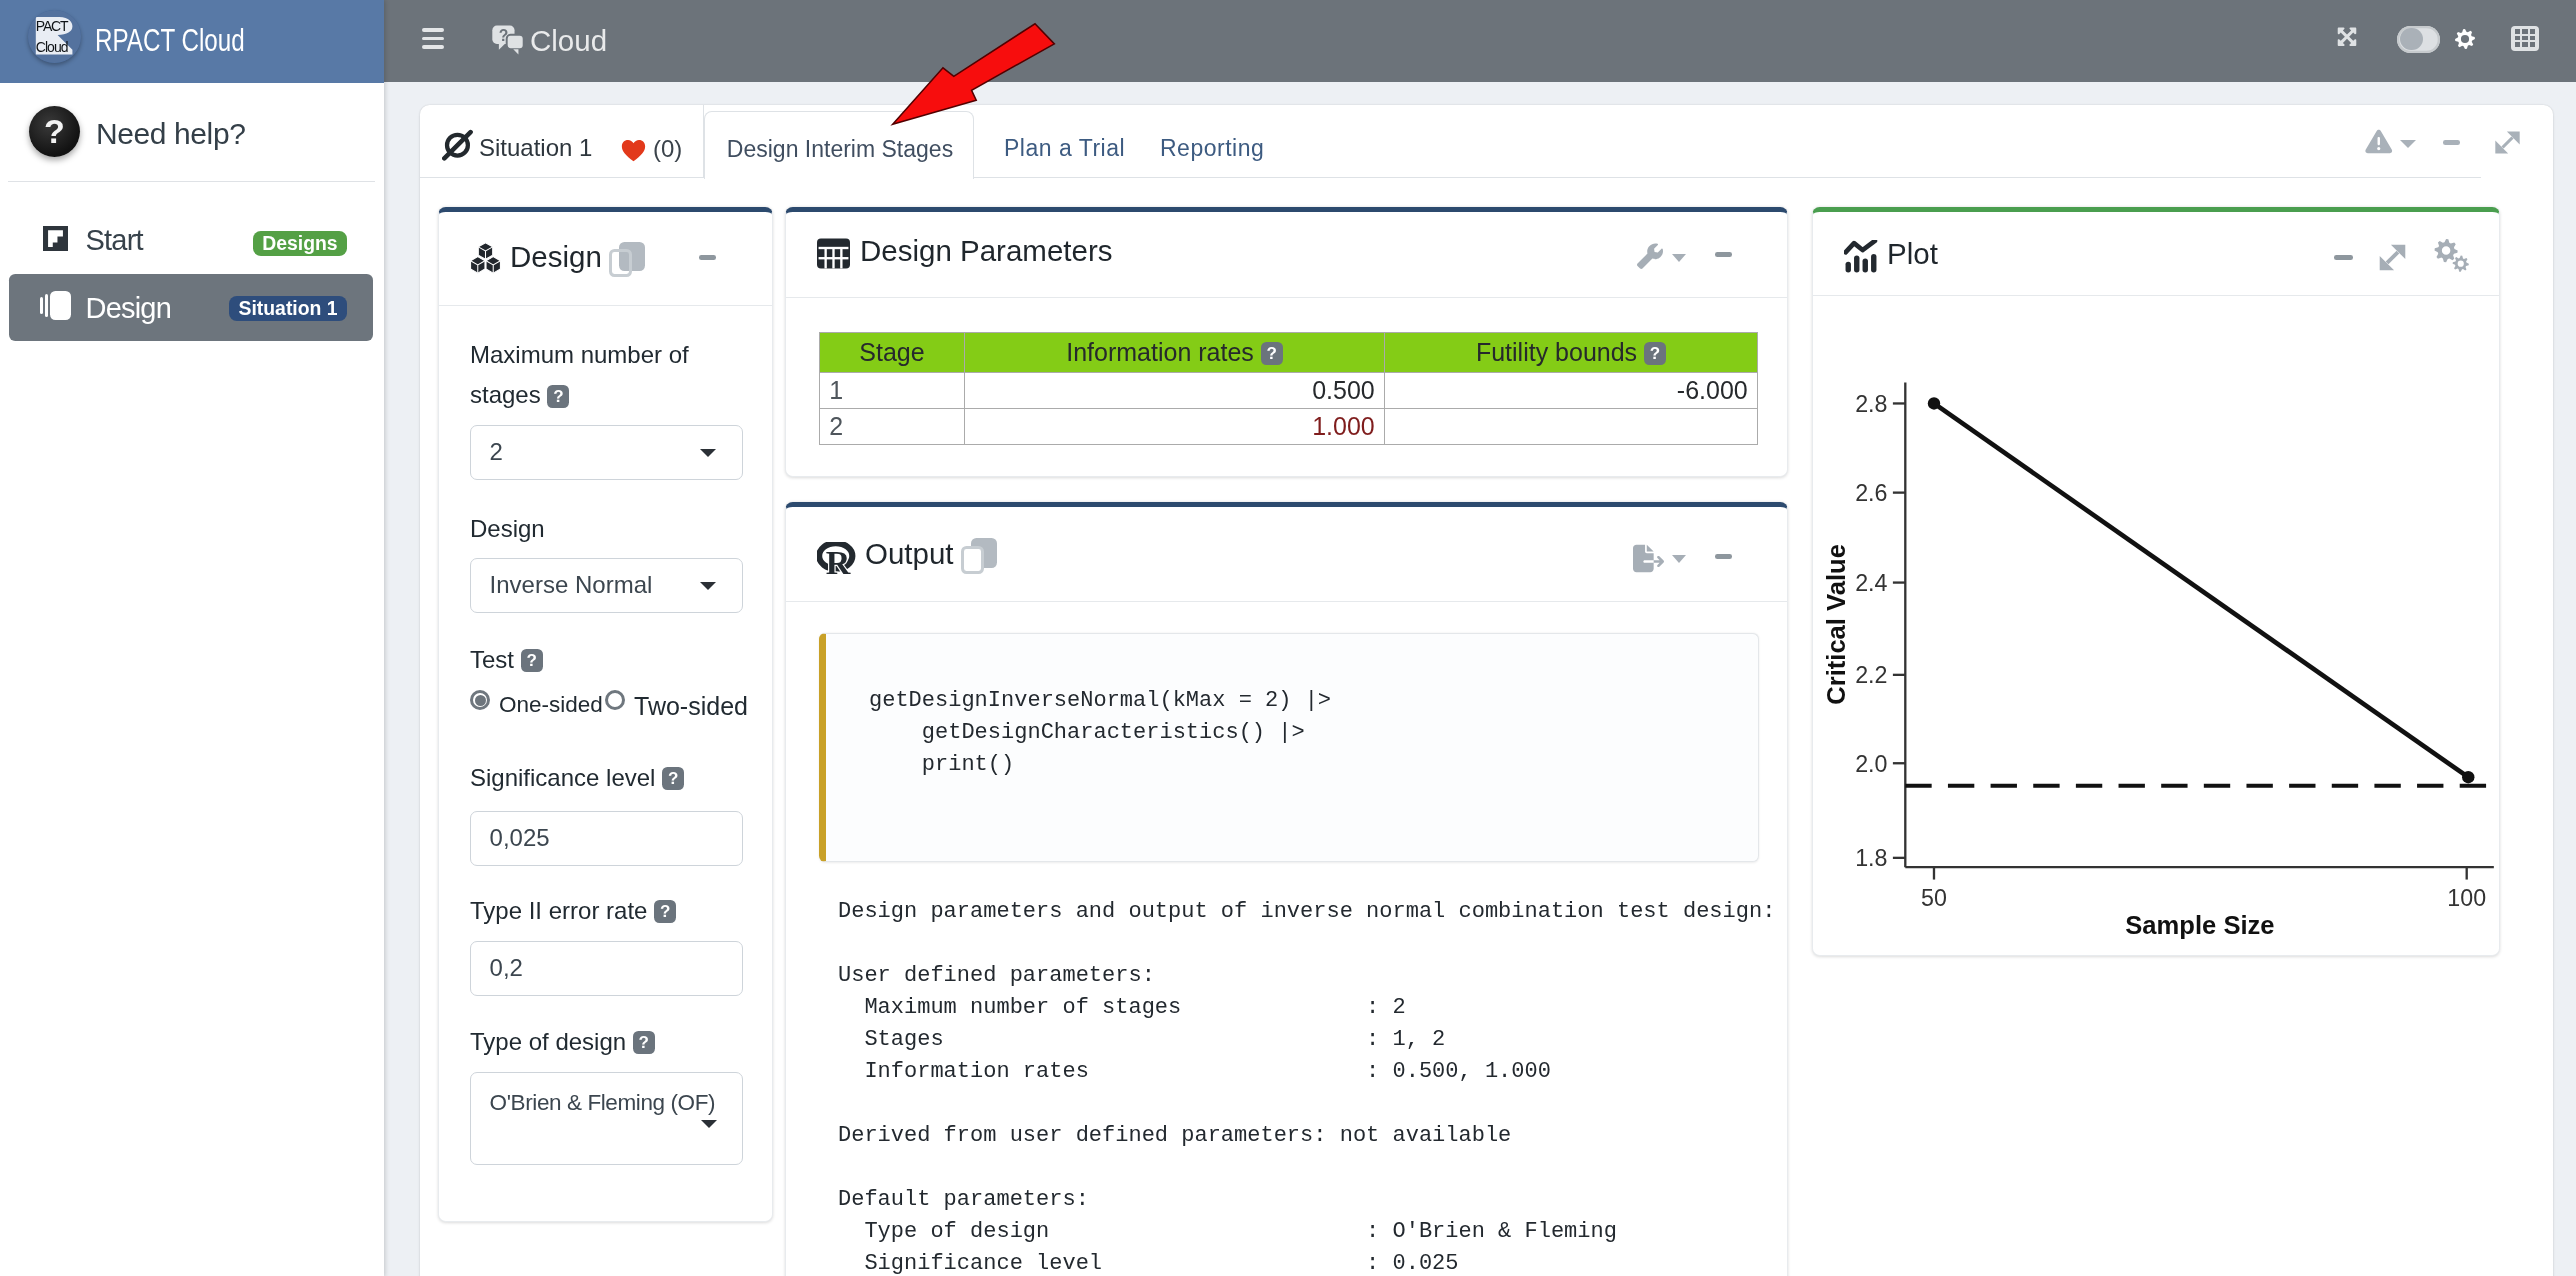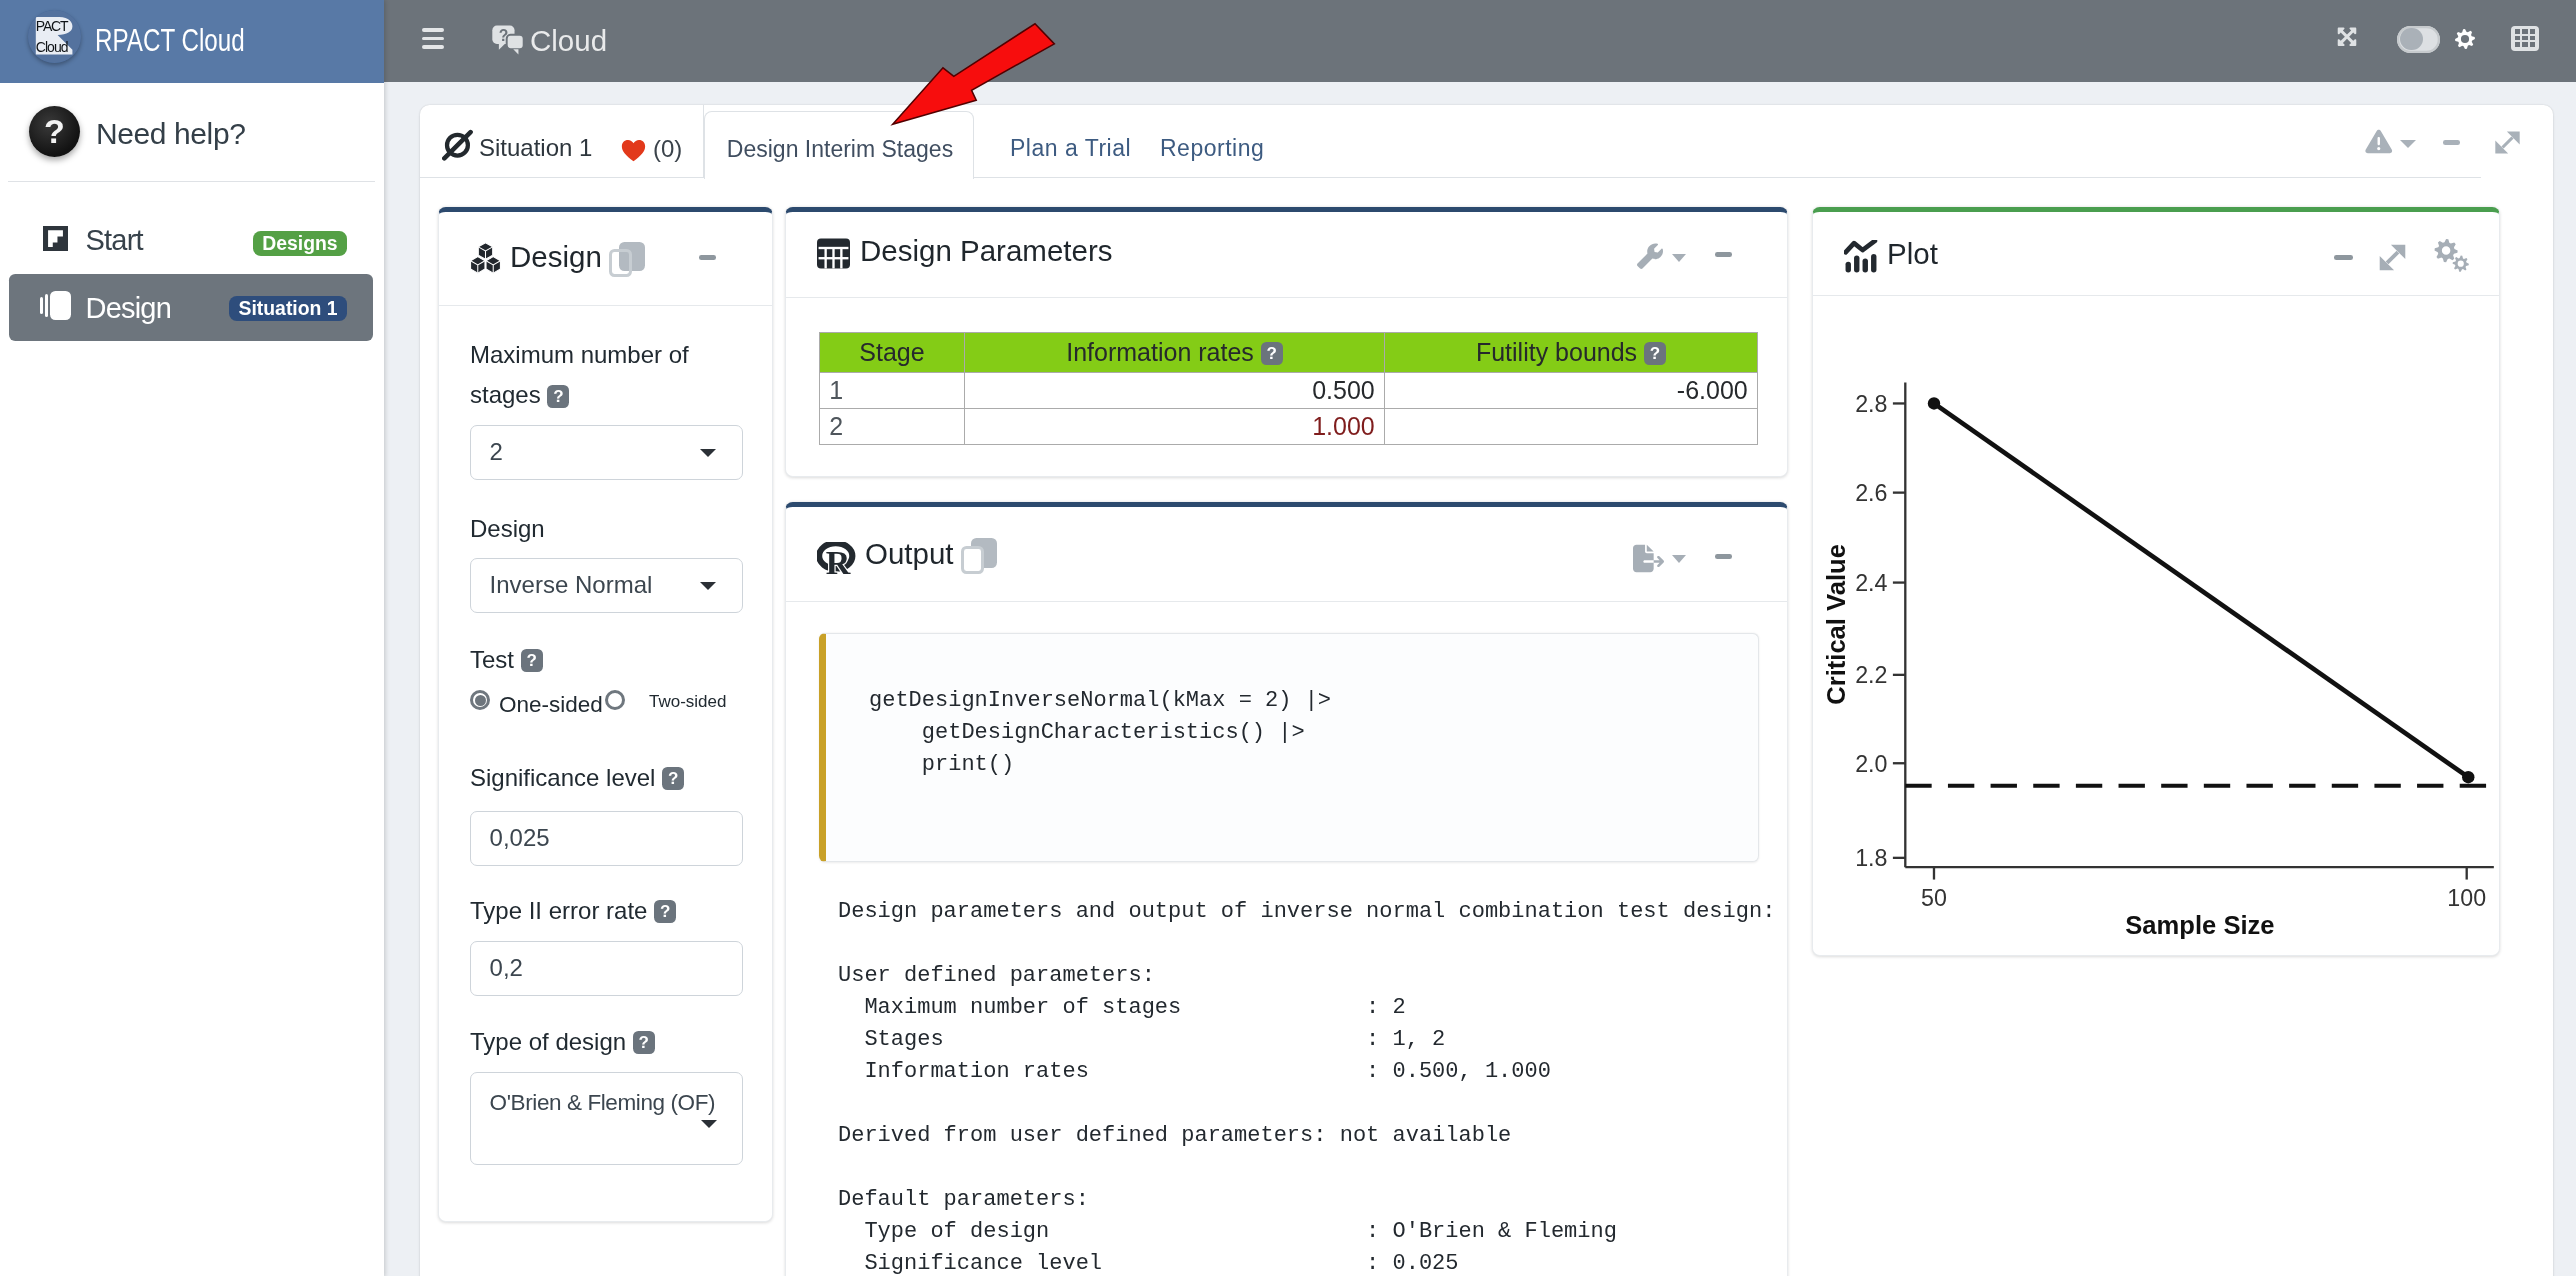--- a/index.html
+++ b/index.html
@@ -126,21 +126,21 @@
     <div class="badge" style="right:25.6px; top:22px; height:25px; line-height:25px; padding:0 9.3px; background:#2e4d7c;">Situation 1</div>
   </div>
 </div>
 
 <div id="card">
   <div id="tabstrip">
     <div id="sitblock"></div>
     <div id="activetab">
         <span>Design Interim Stages</span>
       </div>
-    <div class="tablink" style="left:584px;margin-left:6px;">Plan a Trial</div>
+    <div class="tablink" style="left:584px;">Plan a Trial</div>
     <div class="tablink" style="left:740px;">Reporting</div>
   </div>
 </div>
 
 <svg class="abs" style="left:442px; top:129px;" width="34" height="34" viewBox="0 0 44 44">
   <circle cx="20" cy="21" r="13.5" fill="none" stroke="#23292e" stroke-width="5.5"></circle>
   <line x1="3" y1="38" x2="37" y2="4" stroke="#23292e" stroke-width="6" stroke-linecap="round"></line>
 </svg>
 <div id="sittext2" class="abs" style="left:479px; top:134px; font-size:24px; color:#2e363d;">Situation 1</div>
 <svg class="abs" style="left:621px; top:140px;" width="25" height="22" viewBox="0 0 36 34">
@@ -185,21 +185,21 @@
   <div class="flabel" style="left:31px; top:129px;">Maximum number of<br><span style="display:inline-block; margin-top:12.4px;">stages</span> <span class="qmark">?</span></div>
   <div class="fselect" style="top:213px;">2<div class="caret" style="right:26px; top:23px;"></div></div>
   <div class="flabel" style="left:31px; top:303px;">Design</div>
   <div class="fselect" style="top:346px;">Inverse Normal<div class="caret" style="right:26px; top:23px;"></div></div>
   <div class="flabel" style="left:31px; top:434px;">Test <span class="qmark">?</span></div>
 
   <div class="abs" style="left:31px; top:478px; width:20px; height:20px; border-radius:50%; border:3.1px solid #6f777e;"></div>
   <div class="abs" style="left:36px; top:483px; width:11px; height:11px; border-radius:50%; background:#6d757c;"></div>
   <div class="flabel" style="left:60px; top:480px; font-size:22.5px;">One-sided</div>
   <div class="abs" style="left:166px; top:478px; width:20px; height:20px; border-radius:50%; border:3.1px solid #6f777e;"></div>
-  <div class="flabel" style="left:210px; top:480px; font-size:17px;">Two-sided</div>
+  <div class="flabel" style="left:195px; top:480px; font-size:25px;">Two-sided</div>
 
   <div class="flabel" style="left:31px; top:552px;">Significance level <span class="qmark">?</span></div>
   <div class="finput" style="top:599px;">0,025</div>
   <div class="flabel" style="left:31px; top:685px;">Type II error rate <span class="qmark">?</span></div>
   <div class="finput" style="top:729px;">0,2</div>
   <div class="flabel" style="left:31px; top:816px;">Type of design <span class="qmark">?</span></div>
   <div class="fselect" style="top:860px; height:93px; line-height:59px; font-size:22.5px; letter-spacing:-0.4px;">O'Brien &amp; Fleming (OF)<div class="caret" style="right:25px; top:47px;"></div></div>
 </div>
 
 <div class="panel" style="left:785px; top:207px; width:1003px; height:270px;">

